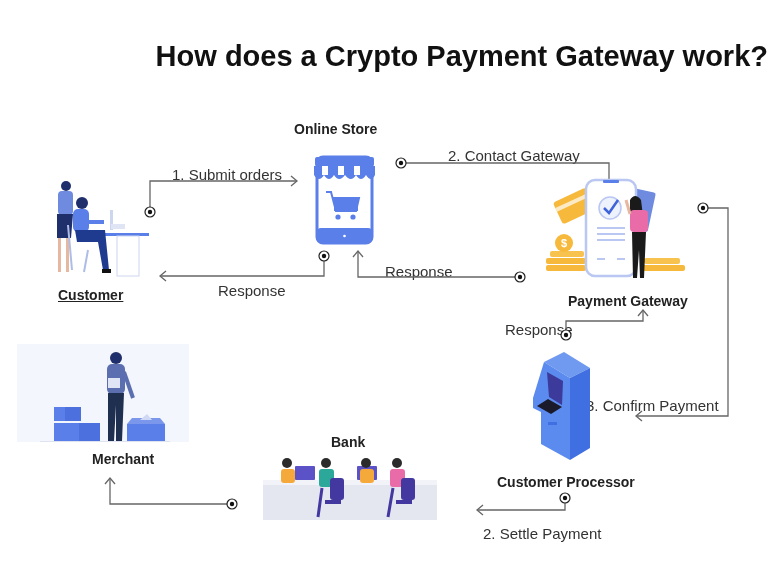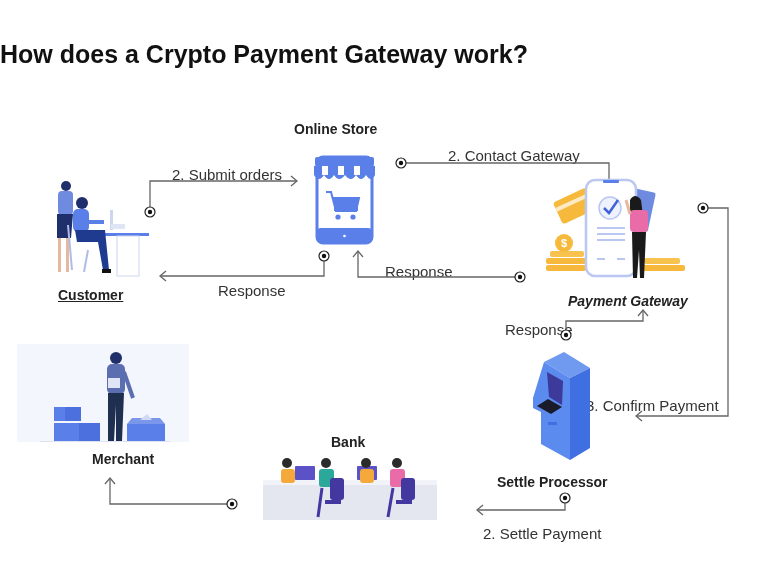--- a/index.html
+++ b/index.html
@@ -1,35 +1,35 @@
 <!DOCTYPE html>
 <html><head>
   <meta charset="utf-8">
   <style>
     html, body { margin: 0; padding: 0; background: #ffffff; }
     body { width: 768px; height: 569px; position: relative; overflow: hidden; font-family: "Liberation Sans", sans-serif; color: #111; }
     .abs { position: absolute; }
-    .title { left: 0; width: 768px; top: 40px; text-align: left; font-size: 25px; font-weight: bold; color: #111; }
+    .title { left: 0; width: 768px; top: 40px; text-align: right; font-size: 29px; font-weight: bold; color: #111; }
     .node-label { font-size: 14px; font-weight: bold; color: #222; white-space: nowrap; }
     .edge-label { font-size: 15px; font-weight: normal; color: #333; white-space: nowrap; }
     svg.overlay { position: absolute; left: 0; top: 0; }
   </style>
 </head>
 <body>
 
 <div class="abs title">How does a Crypto Payment Gateway work?</div>
 
 <div class="abs node-label" style="left:294px;top:121px;">Online Store</div>
 <div class="abs node-label" style="left:58px;top:287px;text-decoration:underline;">Customer</div>
-<div class="abs node-label" style="left:568px;top:293px;font-style:italic;">Payment Gateway</div>
+<div class="abs node-label" style="left:568px;top:293px;">Payment Gateway</div>
 <div class="abs node-label" style="left:92px;top:451px;">Merchant</div>
 <div class="abs node-label" style="left:331px;top:434px;">Bank</div>
-<div class="abs node-label" style="left:497px;top:474px;">Settle Processor</div>
+<div class="abs node-label" style="left:497px;top:474px;">Customer Processor</div>
 
-<div class="abs edge-label" style="left:172px;top:166px;">2.  Submit orders</div>
+<div class="abs edge-label" style="left:172px;top:166px;">1.  Submit orders</div>
 <div class="abs edge-label" style="left:448px;top:147px;">2.  Contact  Gateway</div>
 <div class="abs edge-label" style="left:586px;top:397px;">3. Confirm Payment</div>
 <div class="abs edge-label" style="left:483px;top:525px;">2.  Settle Payment</div>
 <div class="abs edge-label" style="left:218px;top:282px;">Response</div>
 <div class="abs edge-label" style="left:385px;top:263px;">Response</div>
 <div class="abs edge-label" style="left:505px;top:321px;">Response</div>
 
 <svg class="overlay" width="768" height="569" viewBox="0 0 768 569">
   <defs>
     <g id="dot">

